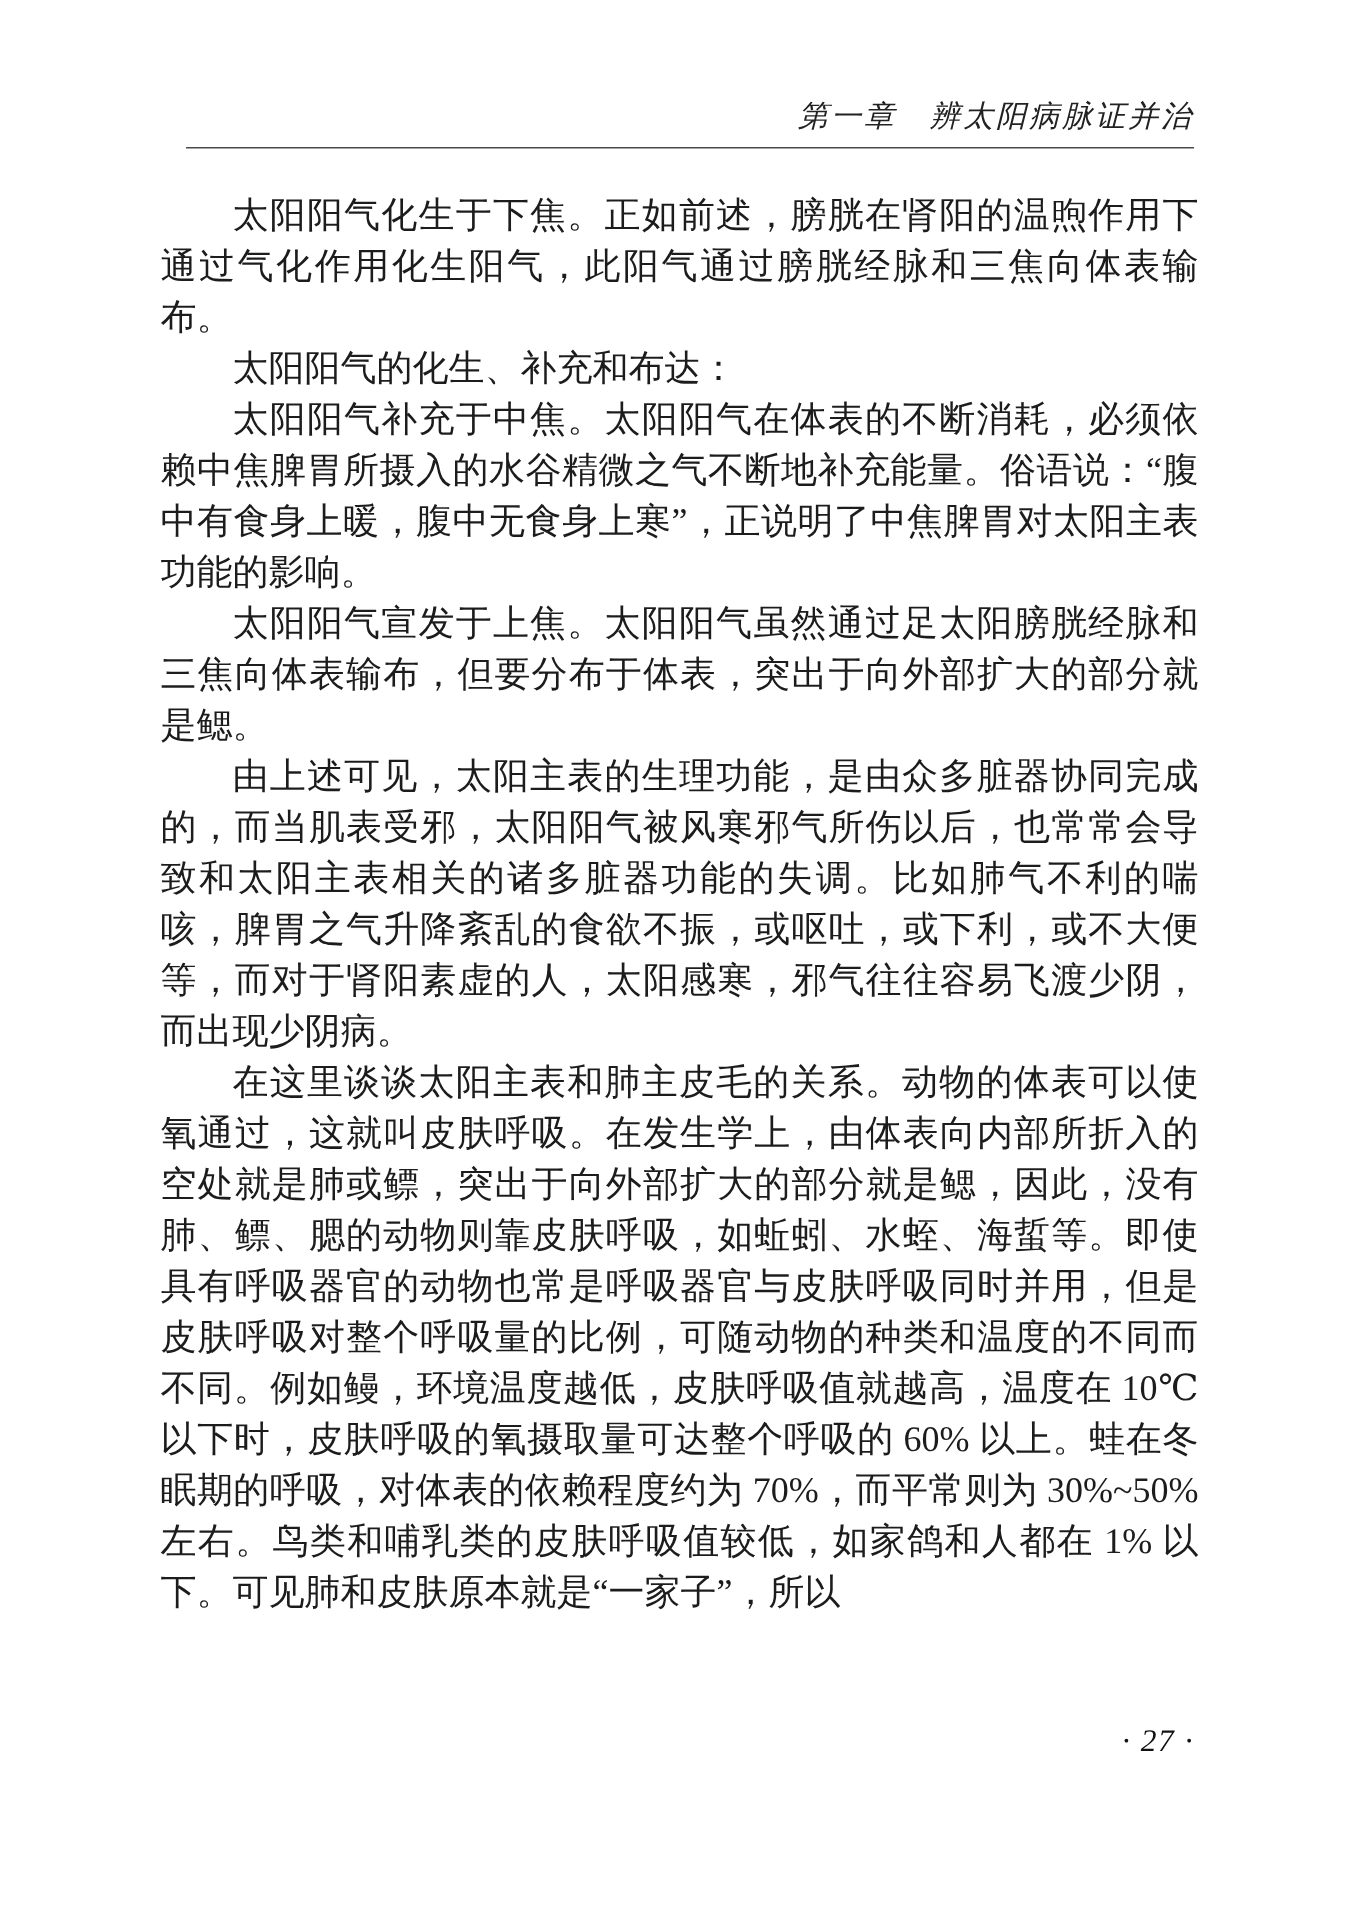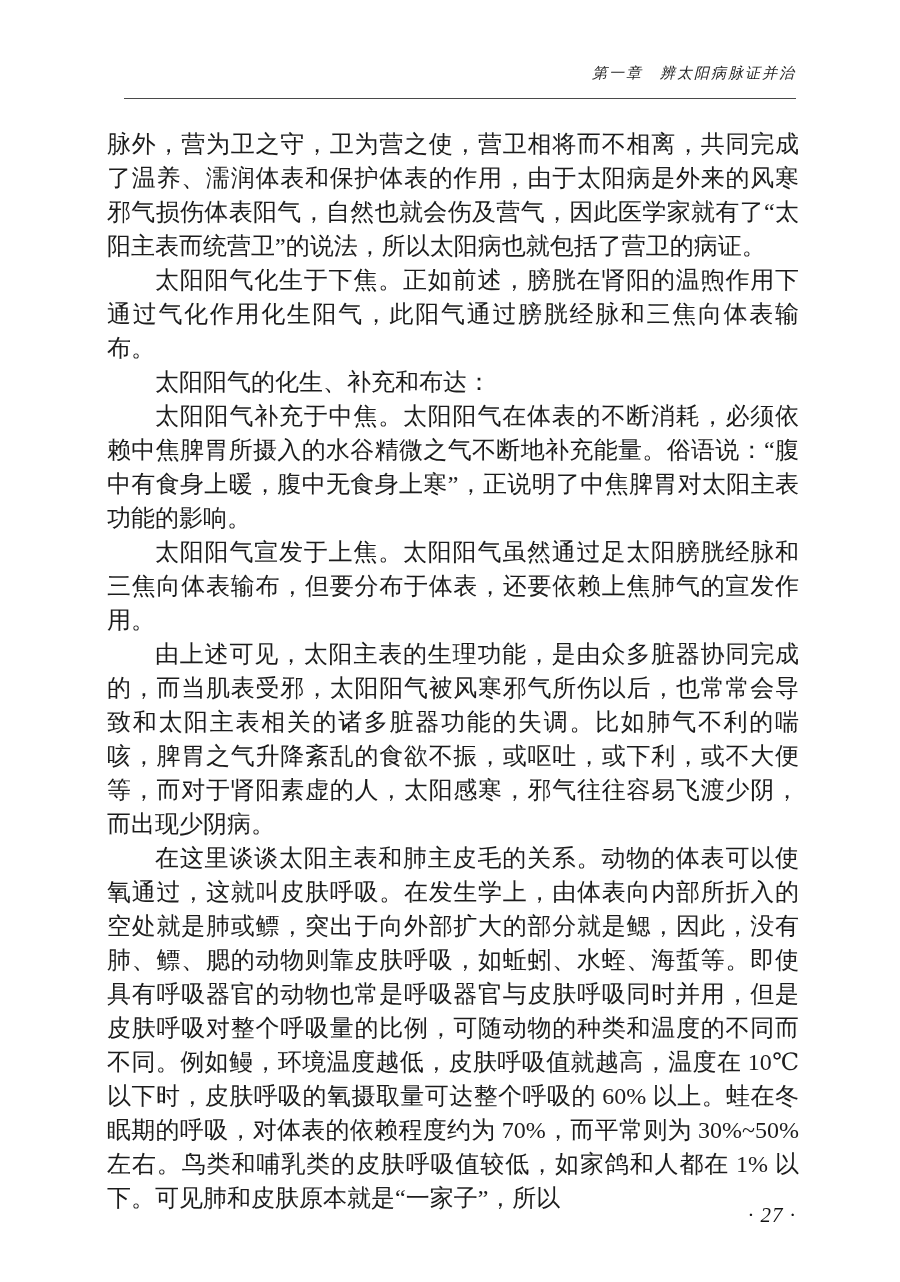--- a/index.html
+++ b/index.html
@@ -16,21 +16,21 @@
     font-family: "Liberation Serif", "DejaVu Serif", serif;
     color: #1c1c1c;
     overflow: hidden;
   }
   .running-head {
     position: absolute;
     top: 64px;
     left: 106px;
     width: 690px;
     text-align: right;
-    font-size: 15px;
+    font-size: 20px;
     font-style: italic;
     letter-spacing: 2px;
     color: #222222;
     white-space: nowrap;
   }
   .head-rule {
     position: absolute;
     top: 98px;
     left: 124px;
     width: 672px;
@@ -50,21 +50,21 @@
   .para {
     margin: 0;
     padding: 0;
     text-indent: 2em;
   }
   .para.no-indent {
     text-indent: 0;
   }
   .folio {
     position: absolute;
-    top: 1203px;
+    top: 1148px;
     left: 106px;
     width: 690px;
     text-align: right;
     font-size: 21px;
     font-style: italic;
     color: #111111;
     letter-spacing: 1px;
   }
 </style>
 </head>
@@ -72,24 +72,23 @@
 
 <div class="page">
 
   <div class="running-head">
     <span>第一章　辨太阳病脉证并治</span>
   </div>
 
   <div class="head-rule"></div>
 
   <div class="body-text">
-    <p class="para no-indent">脉外，营为卫之守，卫为营之使，营卫相将而不相离，共同完成了温养、濡润体表和保护体表的作用，由于太阳病是外来的风寒邪气损伤体表阳气，自然也就会伤及营气，因此医学家就有了“太阳主表而统营卫”的说法，所以太阳病也就包括了营卫的病证。</p>
     <p class="para">太阳阳气化生于下焦。正如前述，膀胱在肾阳的温煦作用下通过气化作用化生阳气，此阳气通过膀胱经脉和三焦向体表输布。</p>
     <p class="para">太阳阳气的化生、补充和布达：</p>
     <p class="para">太阳阳气补充于中焦。太阳阳气在体表的不断消耗，必须依赖中焦脾胃所摄入的水谷精微之气不断地补充能量。俗语说：“腹中有食身上暖，腹中无食身上寒”，正说明了中焦脾胃对太阳主表功能的影响。</p>
-    <p class="para">太阳阳气宣发于上焦。太阳阳气虽然通过足太阳膀胱经脉和三焦向体表输布，但要分布于体表，还要依赖上焦肺气的宣发作用。</p>
+    <p class="para">太阳阳气宣发于上焦。太阳阳气虽然通过足太阳膀胱经脉和三焦向体表输布，但要分布于体表，突出于向外部扩大的部分就是鳃。</p>
     <p class="para">由上述可见，太阳主表的生理功能，是由众多脏器协同完成的，而当肌表受邪，太阳阳气被风寒邪气所伤以后，也常常会导致和太阳主表相关的诸多脏器功能的失调。比如肺气不利的喘咳，脾胃之气升降紊乱的食欲不振，或呕吐，或下利，或不大便等，而对于肾阳素虚的人，太阳感寒，邪气往往容易飞渡少阴，而出现少阴病。</p>
     <p class="para">在这里谈谈太阳主表和肺主皮毛的关系。动物的体表可以使氧通过，这就叫皮肤呼吸。在发生学上，由体表向内部所折入的空处就是肺或鳔，突出于向外部扩大的部分就是鳃，因此，没有肺、鳔、腮的动物则靠皮肤呼吸，如蚯蚓、水蛭、海蜇等。即使具有呼吸器官的动物也常是呼吸器官与皮肤呼吸同时并用，但是皮肤呼吸对整个呼吸量的比例，可随动物的种类和温度的不同而不同。例如鳗，环境温度越低，皮肤呼吸值就越高，温度在 10℃以下时，皮肤呼吸的氧摄取量可达整个呼吸的 60% 以上。蛙在冬眠期的呼吸，对体表的依赖程度约为 70%，而平常则为 30%~50% 左右。鸟类和哺乳类的皮肤呼吸值较低，如家鸽和人都在 1% 以下。可见肺和皮肤原本就是“一家子”，所以</p>
   </div>
 
   <div class="folio">· 27 ·</div>
 
 </div>
 
 </body></html>

